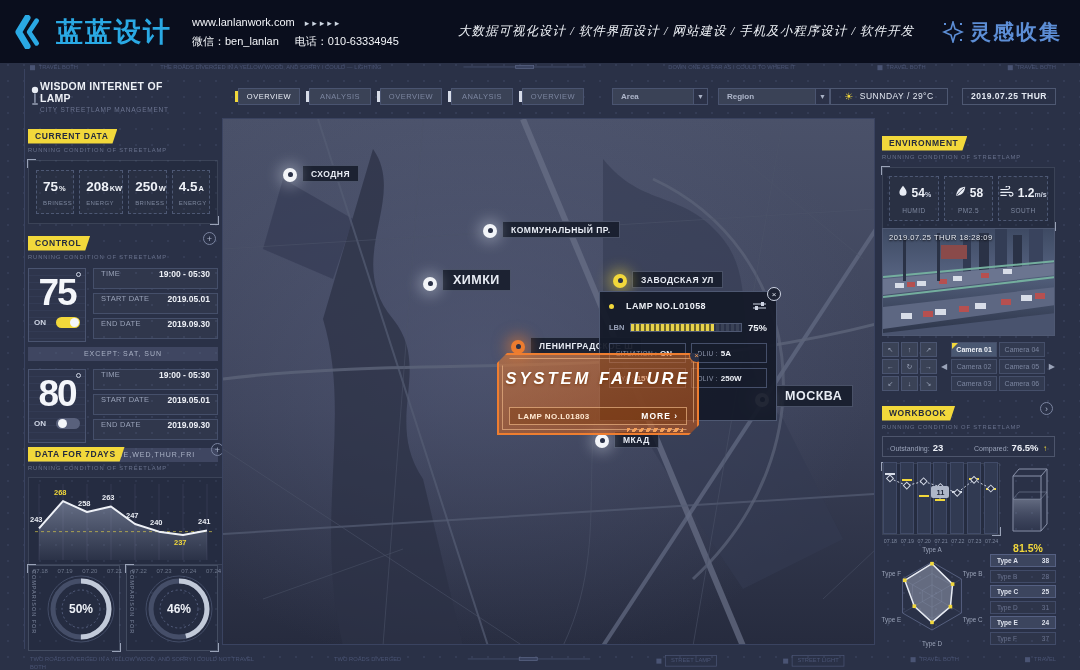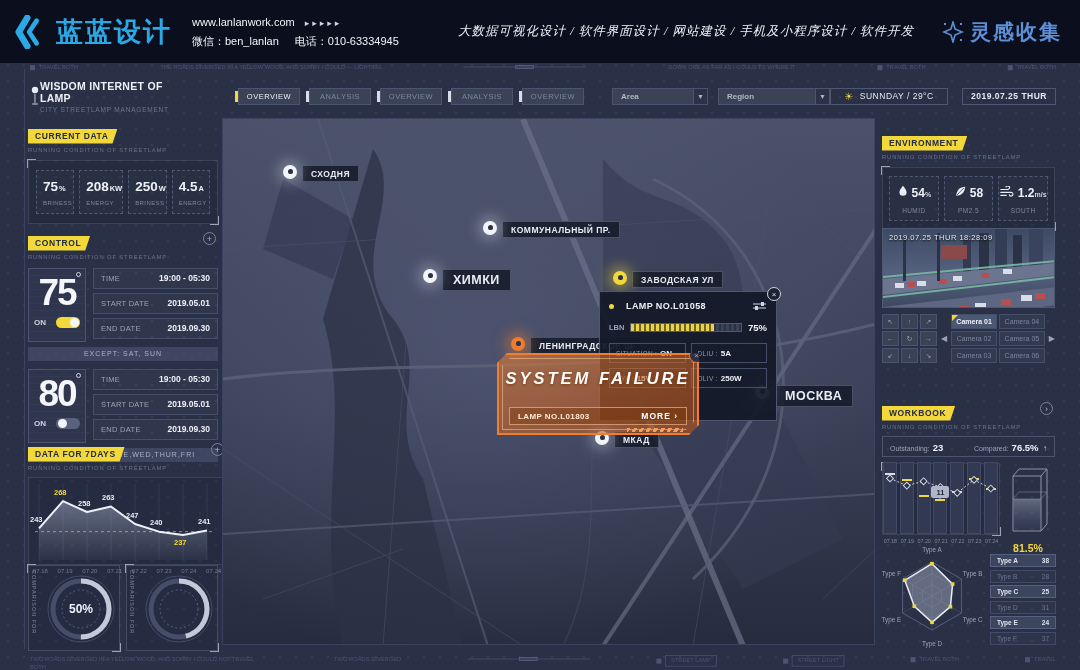--- a/index.html
+++ b/index.html
@@ -75,42 +75,42 @@
   .ctl-num-box{position:relative;width:58px;height:74px;border:1px solid #4a5470;background:repeating-linear-gradient(#2e354c 0 6px,#333b54 6px 7px);}
   .bulb{position:absolute;right:4px;top:3px;width:5px;height:5px;border-radius:50%;border:1px solid #cfd5e4;}
   .ctl-num{color:#f4f6fa;font-size:37px;font-weight:bold;text-align:center;letter-spacing:-2px;line-height:48px;}
   .ctl-onrow{display:flex;align-items:center;justify-content:space-between;padding:0 5px;}
   .ctl-on{color:#cfd5e4;font-size:8px;font-weight:bold;}
   .toggle{width:24px;height:11px;border-radius:6px;background:#59617c;position:relative;cursor:pointer;}
   .toggle.on{background:#f2d83b;}
   .toggle .knob{position:absolute;top:1px;left:1.5px;width:9px;height:9px;border-radius:50%;background:#f4f6fa;}
   .toggle.on .knob{left:auto;right:1.5px;}
   .ctl-rows{flex:1;display:flex;flex-direction:column;gap:4px;}
-  .ctl-row{height:21px;border:1px solid #454f6a;background:rgba(255,255,255,.03);display:flex;align-items:center;justify-content:space-between;padding:0 7px;cursor:pointer;}
+  .ctl-row{height:21px;border:1px solid #454f6a;background:rgba(255,255,255,.03);display:flex;align-items:flex-start;justify-content:space-between;padding:0 7px;cursor:pointer;}
   .ctl-row-label{color:#99a2b8;font-size:7.5px;letter-spacing:.3px;}
   .ctl-row-val{color:#eef1f7;font-size:8.5px;font-weight:bold;}
   .ctl-except{margin-top:5px;height:14px;background:rgba(88,98,128,.45);color:#aab2c6;font-size:7px;letter-spacing:1px;display:flex;align-items:center;justify-content:center;}
 
   .p-week{left:28px;top:386px;width:198px;}
   .week-plot{position:relative;margin-top:6px;height:88px;border:1px solid rgba(160,170,195,.18);background:rgba(16,20,34,.15);}
   .wk-label{position:absolute;font-size:7.5px;font-weight:bold;color:#e8ebf2;}
   .wk-label.hl{color:#f2d83b;}
   .wk-x{display:flex;margin-top:3px;}
   .wk-x span{flex:1;text-align:center;font-size:6px;color:#7d879e;}
 
   .p-gauges{left:28px;top:508px;width:190px;display:flex;gap:6px;}
   .gauge-box{position:relative;width:92px;height:86px;border:1px solid rgba(160,170,195,.25);background:rgba(16,20,34,.15);}
   .gauge-box .vtext{position:absolute;left:2px;top:4px;writing-mode:vertical-rl;font-size:5.5px;color:#7d879e;letter-spacing:1px;}
   .gauge-box svg{position:absolute;left:16px;top:7px;}
   .gauge-val{position:absolute;left:16px;top:7px;width:72px;height:72px;display:flex;align-items:center;justify-content:center;color:#eef1f7;font-size:12px;font-weight:bold;}
 
   
   .map{position:absolute;left:222px;top:61px;width:653px;height:527px;border:1px solid #3a4360;overflow:hidden;}
   .map svg.bg{position:absolute;inset:0;}
-  .map-label{position:absolute;display:flex;align-items:flex-start;gap:5px;cursor:pointer;padding-left:20px;}
+  .map-label{position:absolute;display:flex;align-items:flex-end;gap:5px;cursor:pointer;padding-left:20px;}
   .map-label .pin{width:14px;height:14px;border-radius:50%;background:#f2f4f8;flex:none;position:relative;box-shadow:0 0 14px 5px rgba(240,244,255,.3);}
   .map-label .pin:after{content:"";position:absolute;left:4.5px;top:3.5px;width:5px;height:5px;border-radius:50% 50% 2px 2px;background:#2a3147;}
   .map-label.yellow .pin{background:#f2d83b;box-shadow:0 0 14px 5px rgba(242,216,59,.45);}
   .map-label.orange .pin{background:#ec7c2f;box-shadow:0 0 14px 5px rgba(236,124,47,.5);}
   .map-label .map-label-text{background:rgba(22,27,42,.88);border:1px solid rgba(120,130,158,.5);color:#e8ecf4;font-size:8.5px;font-weight:bold;letter-spacing:.5px;padding:2.5px 8px;white-space:nowrap;}
   .map-label.l .map-label-text{font-size:12.5px;padding:3px 10px;}
 
   .lamp-popup{position:absolute;left:376px;top:172px;width:178px;height:130px;background:rgba(20,25,40,.94);border:1px solid #4e5872;padding:9px 9px 7px;}
   .lp-close{position:absolute;right:-5px;top:-5px;width:14px;height:14px;border-radius:50%;border:1px solid #cfd5e4;background:#1c2233;color:#dfe4ee;font-size:8px;display:flex;align-items:center;justify-content:center;cursor:pointer;}
   .lp-head{display:flex;align-items:center;gap:12px;}
@@ -138,21 +138,21 @@
   
   .p-env{left:882px;top:75px;width:173px;}
   .env-grid{margin-top:7px;padding:8px 6px;display:flex;gap:5px;}
   .envbox{flex:1;border:1px dashed #4d5874;background:rgba(255,255,255,.02);padding:7px 0 6px;text-align:center;}
   .env-top{display:flex;align-items:center;justify-content:center;gap:3px;}
   .env-val{color:#eef1f7;font-size:12px;font-weight:bold;}
   .env-unit{color:#cfd5e4;font-size:7px;}
   .env-label{color:#7d879e;font-size:6.5px;letter-spacing:.4px;margin-top:5px;}
 
   .p-camera{left:882px;top:171px;width:173px;}
-  .cam-feed{position:relative;width:173px;height:80px;border:1px solid #4e5872;overflow:hidden;}
+  .cam-feed{position:relative;width:173px;height:108px;border:1px solid #4e5872;overflow:hidden;}
   .cam-ts{position:absolute;left:6px;top:4px;color:#e8ecf4;font-size:7.5px;letter-spacing:.5px;text-shadow:0 1px 2px #000;z-index:2;}
   .cam-ctrls{display:flex;gap:4px;margin-top:6px;align-items:center;}
   .dpad{display:grid;grid-template-columns:repeat(3,17px);grid-auto-rows:15px;gap:2px;}
   .dpad .db{background:#3a4256;border:1px solid #4a5470;color:#9aa3b8;font-size:7px;display:flex;align-items:center;justify-content:center;cursor:pointer;}
   .cam-arrow{color:#9aa3b8;font-size:8px;cursor:pointer;}
   .cam-grid{flex:1;display:grid;grid-template-rows:repeat(3,15px);grid-template-columns:repeat(2,1fr);grid-auto-flow:column;gap:2px;}
   .cam-btn{position:relative;background:#323a50;border:1px solid #454f6a;color:#7c86a0;font-size:7px;display:flex;align-items:center;justify-content:center;cursor:pointer;}
   .cam-btn.active{background:#4a5872;color:#eef1f7;font-weight:bold;}
   .cam-btn.active:before{content:"";position:absolute;left:0;top:0;border:3px solid #f2d83b;border-right-color:transparent;border-bottom-color:transparent;}
 
@@ -444,20 +444,21 @@
           <div class="gauge-val">50%</div>
         </div>
         <div class="gauge-box corner-box">
           <span class="vtext">COMPARISON FOR</span>
           <svg width="72" height="72" viewBox="0 0 72 72">
             <circle cx="36" cy="36" r="33" fill="none" stroke="#4a5470" stroke-width="0.8"></circle>
             <circle cx="36" cy="36" r="28" fill="none" stroke="#454e68" stroke-width="5"></circle>
             <circle cx="36" cy="36" r="28" fill="none" stroke="#c2cad9" stroke-width="5" stroke-dasharray="80.914 175.9" transform="rotate(-90 36 36)" stroke-linecap="butt"></circle>
             <circle cx="36" cy="36" r="19" fill="none" stroke="#566080" stroke-width="1" stroke-dasharray="2 2.5"></circle>
           </svg>
+          <div class="gauge-val">46%</div>
         </div>
       </div>
 
     <div class="map">
       <svg class="bg" width="653" height="527" viewBox="0 0 653 527">
         <defs>
           <linearGradient id="mg" x1="0" y1="0" x2="0" y2="1">
             <stop offset="0" stop-color="#4a5169"></stop>
               <stop offset=".55" stop-color="#3b4158"></stop>
               <stop offset="1" stop-color="#262b3e"></stop>

